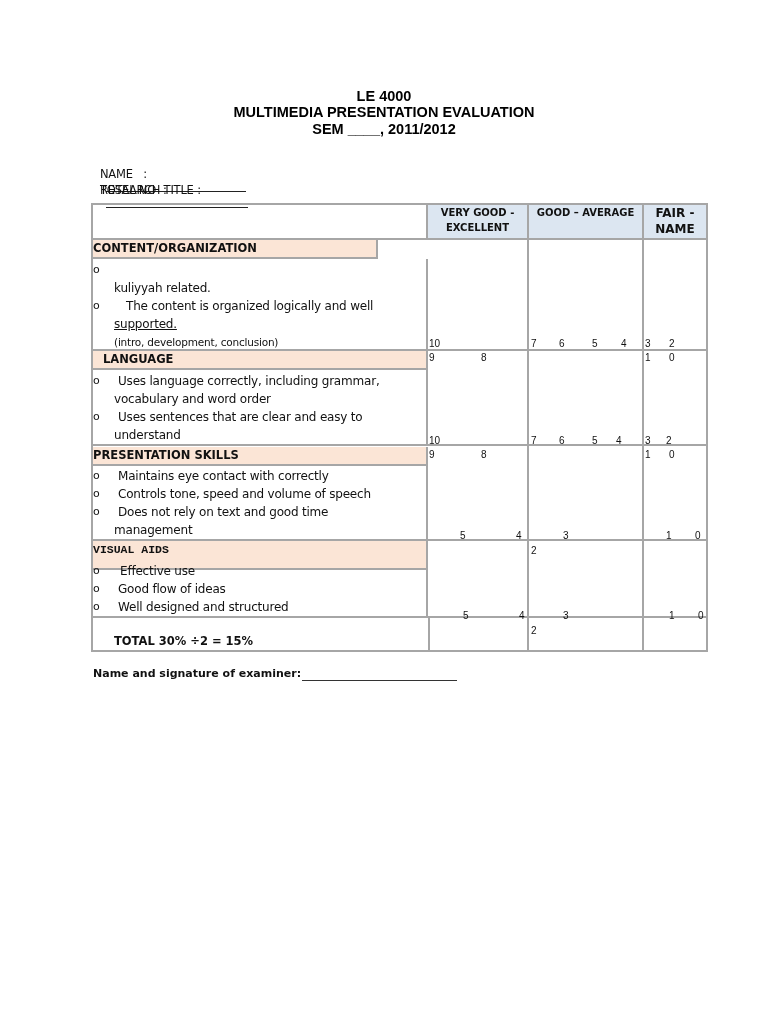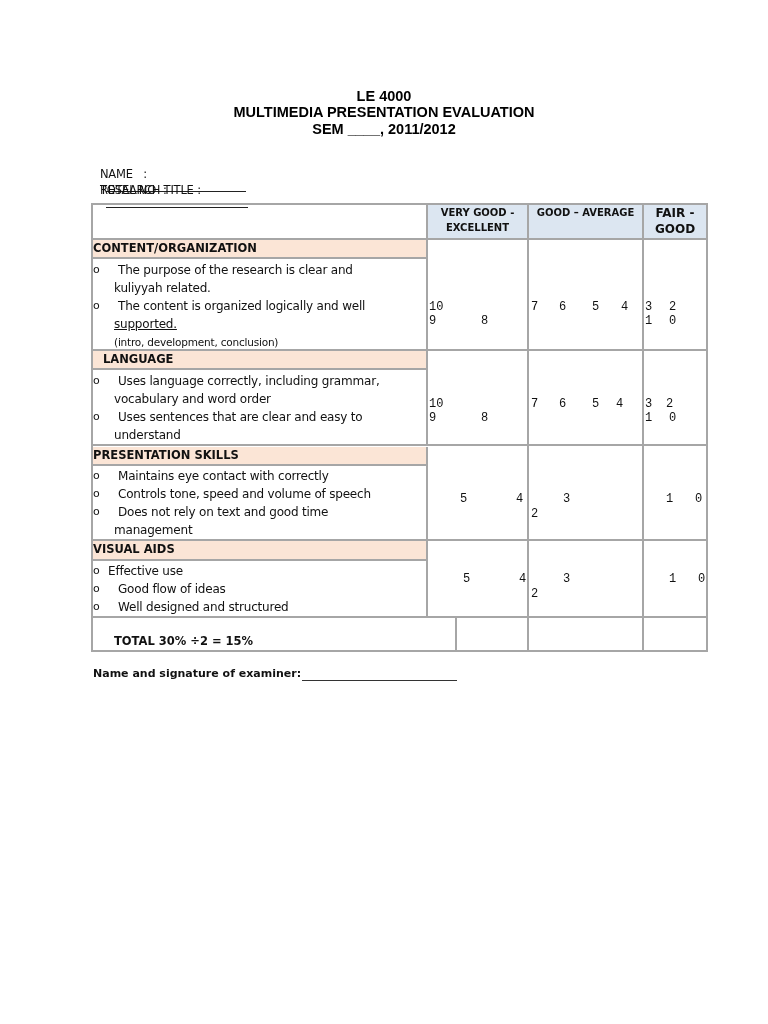--- a/index.html
+++ b/index.html
@@ -8,21 +8,21 @@
   .meta { position:absolute; left:93px; font-family:"DejaVu Sans", sans-serif; font-size:11.5px; color:#111; white-space:pre; letter-spacing:-0.2px; }
   .tbl { position:absolute; left:91px; top:203px; width:617px; height:449px; }
   .cell { position:absolute; box-sizing:border-box; border-right:2px solid #a6a6a6; border-bottom:2px solid #a6a6a6; }
   .outer { position:absolute; left:91px; top:203px; width:617px; height:449px; box-sizing:border-box; border:2px solid #a6a6a6; pointer-events:none; }
   .hdr { background:#dce6f1; font-family:"DejaVu Sans", sans-serif; font-weight:bold; font-size:10px; text-align:center; line-height:15px; padding-top:2px; }
   .hdr.big { font-size:12px; line-height:16px; }
   .sec { background:#fbe5d6; font-family:"DejaVu Sans", sans-serif; font-weight:bold; font-size:11.5px; padding-left:2px; line-height:17px; }
   .item { position:absolute; left:2px; font-family:"DejaVu Sans", sans-serif; font-size:12px; line-height:18px; white-space:pre; letter-spacing:-0.2px; }
   .bul { position:absolute; left:0; font-size:11px; }
   .small { font-size:10.5px; }
-  .num { position:absolute; font-family:Liberation Mono, monospace; font-size:12px; line-height:14px; }
+  .num { position:absolute; font-family:Liberation Sans, sans-serif; font-size:10px; line-height:14px;margin-top:37px; }
   .total { font-family:"DejaVu Sans", sans-serif; font-weight:bold; font-size:11.5px; }
   .sig { position:absolute; left:93px; top:667px; font-family:"DejaVu Sans", sans-serif; font-weight:bold; font-size:11px; white-space:pre; }
   .sigline { position:absolute; left:302px; top:680px; width:155px; border-top:1px solid #333; }
   .ul { display:inline-block; border-bottom:1px solid #222; height:10px; vertical-align:baseline; }
 </style>
 </head>
 <body>
 
 <div class="title" style="top:88px;">LE 4000</div>
 <div class="title" style="top:104px;">MULTIMEDIA PRESENTATION EVALUATION</div>
@@ -46,29 +46,29 @@
   <div class="cell" style="left:0; top:0; width:337px; height:37px;"></div>
   <div class="cell hdr" style="left:337px; top:0; width:101px; height:37px;">
     <div>VERY GOOD -</div>
     <div>EXCELLENT</div>
   </div>
   <div class="cell hdr" style="left:438px; top:0; width:115px; height:37px;">
     <div>GOOD – AVERAGE</div>
   </div>
   <div class="cell hdr big" style="left:553px; top:0; width:64px; height:37px;">
     <div>FAIR -</div>
-    <div>GOOD</div>
+    <div>NAME</div>
   </div>
 
-  <div class="cell sec" style="left:0; top:37px; width:337px; height:19px;">CONTENT/ORGANIZATION</div>
+  <div class="cell sec" style="left:0; top:37px; width:287px; height:19px;">CONTENT/ORGANIZATION</div>
 
   <div class="cell" style="left:0; top:56px; width:337px; height:92px;">
-    <div class="item" style="top:2px;"><span class="bul">o</span><span style="margin-left:25px;">The purpose of the research is clear and</span></div>
+    <div class="item" style="top:2px;"><span class="bul">o</span></div>
     <div class="item" style="top:20px; left:23px;">kuliyyah related.</div>
-    <div class="item" style="top:38px;"><span class="bul">o</span><span style="margin-left:25px;">The content is organized logically and well</span></div>
+    <div class="item" style="top:38px;"><span class="bul">o</span><span style="margin-left:33px;">The content is organized logically and well</span></div>
     <div class="item" style="top:56px; left:23px;text-decoration:underline;">supported.</div>
     <div class="item small" style="top:74px; left:23px;">(intro, development, conclusion)</div>
   </div>
 
   <div class="cell" style="left:337px; top:37px; width:101px; height:111px;">
     <span class="num" style="left:1px; top:60px;">10</span>
     <span class="num" style="left:1px; top:74px;">9</span>
     <span class="num" style="left:53px; top:74px;">8</span>
   </div>
   <div class="cell" style="left:438px; top:37px; width:115px; height:111px;">
@@ -124,41 +124,41 @@
   </div>
   <div class="cell" style="left:438px; top:243px; width:115px; height:95px;">
     <span class="num" style="left:34px; top:46px;">3</span>
     <span class="num" style="left:2px; top:61px;">2</span>
   </div>
   <div class="cell" style="left:553px; top:243px; width:64px; height:95px;">
     <span class="num" style="left:22px; top:46px;">1</span>
     <span class="num" style="left:51px; top:46px;">0</span>
   </div>
 
-  <div class="cell sec" style="left:0; top:338px; width:337px; height:20px;">VISUAL AIDS</div>
+  <div class="cell sec" style="left:0; top:338px; width:337px; height:29px;font-family:Liberation Mono, monospace;">VISUAL AIDS</div>
 
   <div class="cell" style="left:0; top:358px; width:337px; height:57px;">
-    <div class="item" style="top:1px;"><span class="bul">o</span><span style="margin-left:15px;">Effective use</span></div>
+    <div class="item" style="top:1px;"><span class="bul">o</span><span style="margin-left:27px;">Effective use</span></div>
     <div class="item" style="top:19px;"><span class="bul">o</span><span style="margin-left:25px;">Good flow of ideas</span></div>
     <div class="item" style="top:37px;"><span class="bul">o</span><span style="margin-left:25px;">Well designed and structured</span></div>
   </div>
   <div class="cell" style="left:337px; top:338px; width:101px; height:77px;">
     <span class="num" style="left:35px; top:31px;">5</span>
     <span class="num" style="left:91px; top:31px;">4</span>
   </div>
   <div class="cell" style="left:438px; top:338px; width:115px; height:77px;">
     <span class="num" style="left:34px; top:31px;">3</span>
     <span class="num" style="left:2px; top:46px;">2</span>
   </div>
   <div class="cell" style="left:553px; top:338px; width:64px; height:77px;">
     <span class="num" style="left:25px; top:31px;">1</span>
     <span class="num" style="left:54px; top:31px;">0</span>
   </div>
 
-  <div class="cell" style="left:0; top:415px; width:366px; height:34px;">
+  <div class="cell" style="left:0; top:415px; width:339px; height:34px;">
     <span class="total" style="position:absolute; left:23px; top:16px;">TOTAL 30% ÷2 = 15%</span>
   </div>
   <div class="cell" style="left:337px; top:415px; width:101px; height:34px;"></div>
   <div class="cell" style="left:438px; top:415px; width:115px; height:34px;"></div>
   <div class="cell" style="left:553px; top:415px; width:64px; height:34px;"></div>
 </div>
 <div class="outer"></div>
 
 <div class="sig">Name and signature of examiner:</div>
 <div class="sigline"></div>

